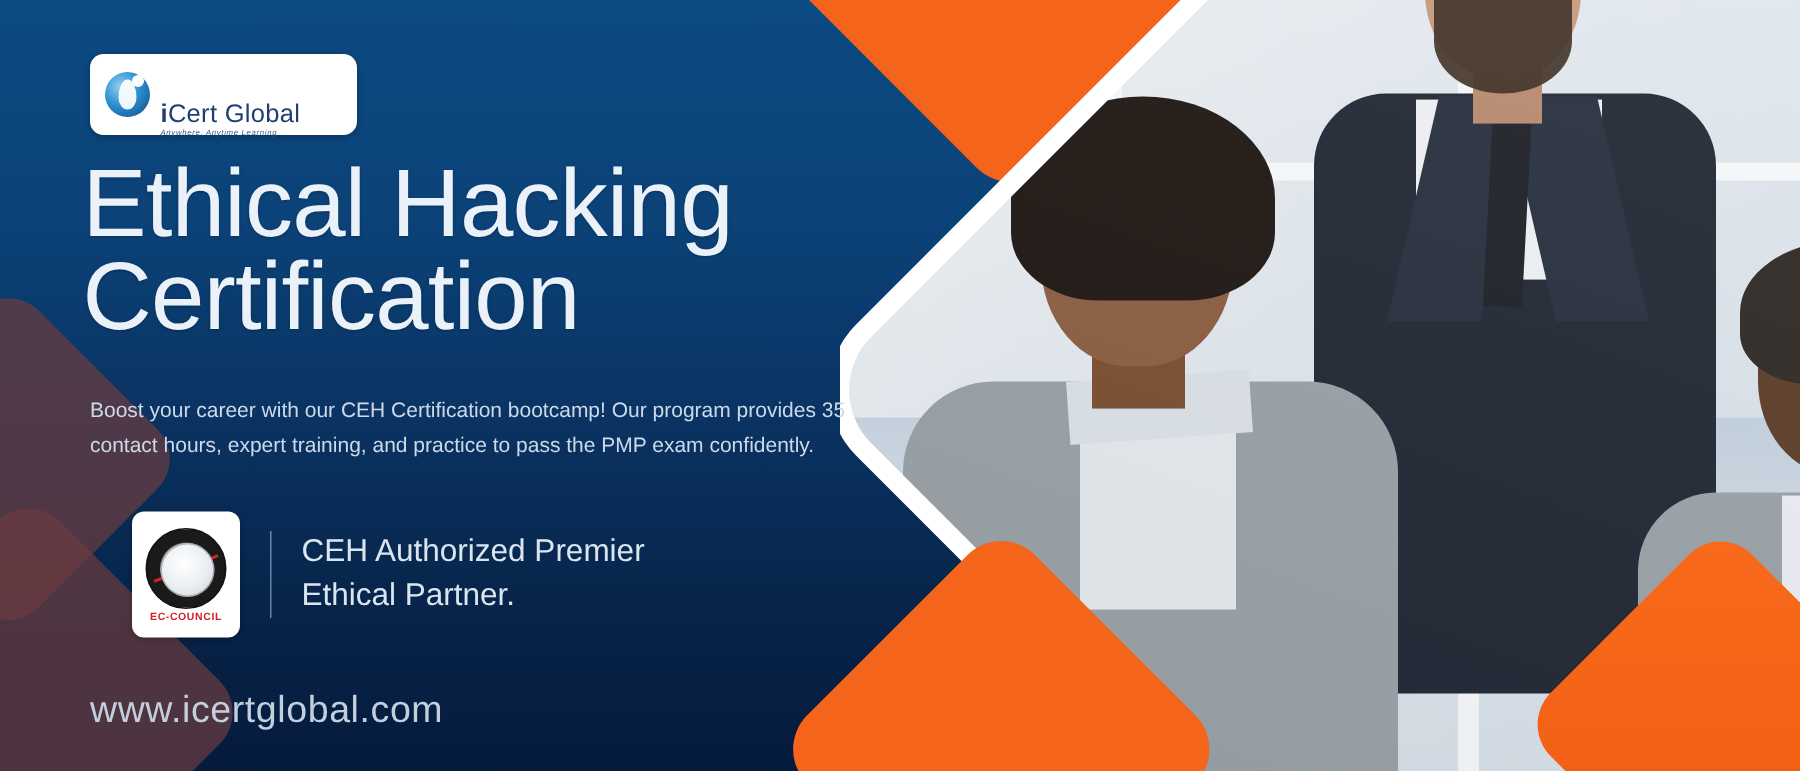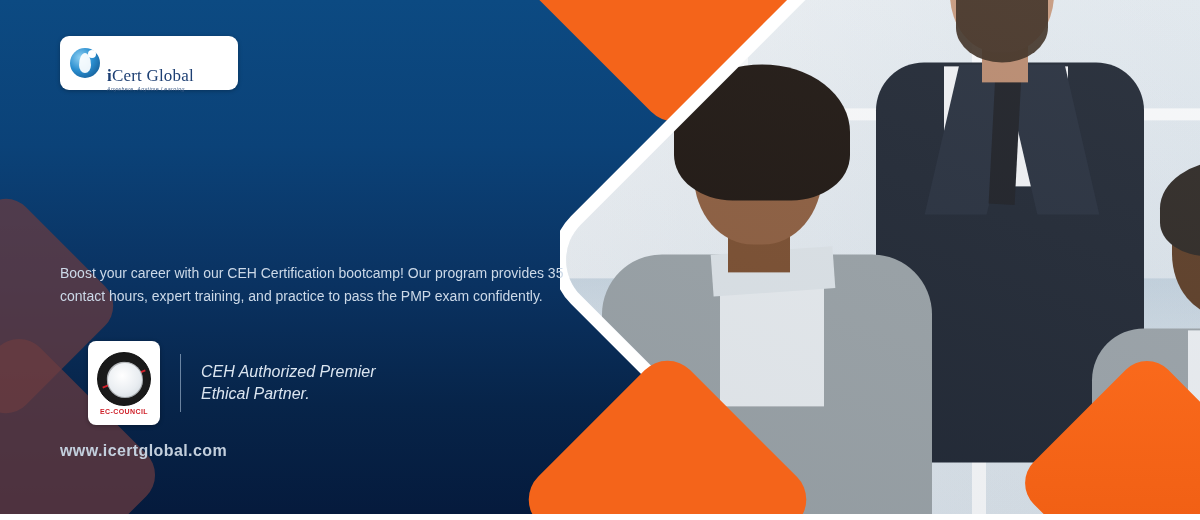--- a/index.html
+++ b/index.html
@@ -118,21 +118,21 @@
     content:"";position:absolute;left:9px;top:5px;width:12px;height:20px;
     border-radius:50% 50% 50% 50%/60% 60% 40% 40%;
     background:#ffffff;opacity:.92;
   }
   .logo-mark:before{
     content:"";position:absolute;left:18px;top:2px;width:8px;height:8px;border-radius:50%;
     background:#ffffff;
   }
   .logo-txt{display:flex;flex-direction:column;line-height:1;}
   .logo-name{
-    font-family:Liberation Serif, serif;
+    font-family:Liberation Sans, sans-serif;
     font-size:17px;color:#1d3f73;font-weight:400;letter-spacing:.2px;white-space:nowrap;margin-top:33px;
   }
   .logo-name b{font-weight:700;}
   .logo-tag{
     font-size:5.2px;color:#3b5a86;letter-spacing:.45px;margin-top:3px;white-space:nowrap;
     font-style:italic;
   }
 
   .headline{
     position:absolute;left:55px;top:104px;width:580px;
@@ -177,27 +177,27 @@
     transform:translate(-50%,-50%) rotate(-22deg);
   }
   .ec-ring:after{
     content:"";position:absolute;left:9px;top:9px;width:36px;height:36px;border-radius:50%;
     background:radial-gradient(circle at 42% 38%, #ffffff 0%, #e9edf1 55%, #c9d1d8 100%);
     box-shadow:inset 0 0 0 1px rgba(0,0,0,.25);
   }
   .ec-label{font-size:7px;font-weight:700;color:#cf1f28;letter-spacing:.4px;}
   .divider{width:1px;height:58px;background:rgba(190,210,232,.55);}
   .partner-txt{
-    font-style:italic;font-size:16px;line-height:1.38;color:#dbe5f0;font-weight:400;
+    font-size:21px;line-height:1.38;color:#dbe5f0;font-weight:400;
   }
   .partner-txt span{display:block;}
 
   .site-url{
-    position:absolute;left:60px;top:442px;
-    font-size:16px;color:#c3cfdd;font-weight:700;letter-spacing:.4px;
+    position:absolute;left:60px;top:459px;
+    font-size:25px;color:#c3cfdd;font-weight:400;letter-spacing:.4px;
   }
 
   .bottom-strip{
     position:absolute;left:0;bottom:0;width:1200px;height:6px;background:#ffffff;z-index:30;
   }
 </style>
 </head>
 <body>
 
 <div class="banner">
@@ -256,20 +256,24 @@
   <div class="content">
 
     <div class="logo-card">
       <div class="logo-mark"></div>
       <div class="logo-txt">
         <div class="logo-name"><b>i</b><span>Cert Global</span></div>
         <div class="logo-tag">Anywhere, Anytime Learning</div>
       </div>
     </div>
 
+    <div class="headline">
+      <span>Ethical Hacking</span>
+      <span>Certification</span>
+    </div>
 
 
     <div class="body-copy">Boost your career with our CEH Certification bootcamp! Our program provides 35 contact hours, expert training, and practice to pass the PMP exam confidently.</div>
 
     <div class="partner-row">
       <div class="ec-badge">
         <div class="ec-ring"></div>
         <div class="ec-label">EC-COUNCIL</div>
       </div>
       <div class="divider"></div>

